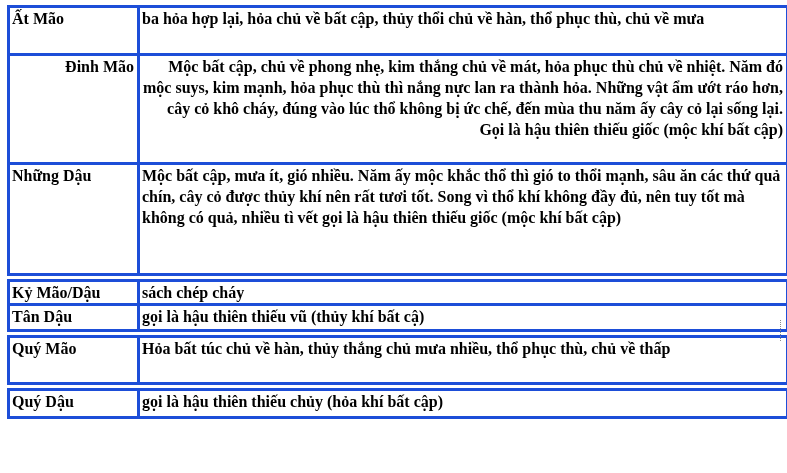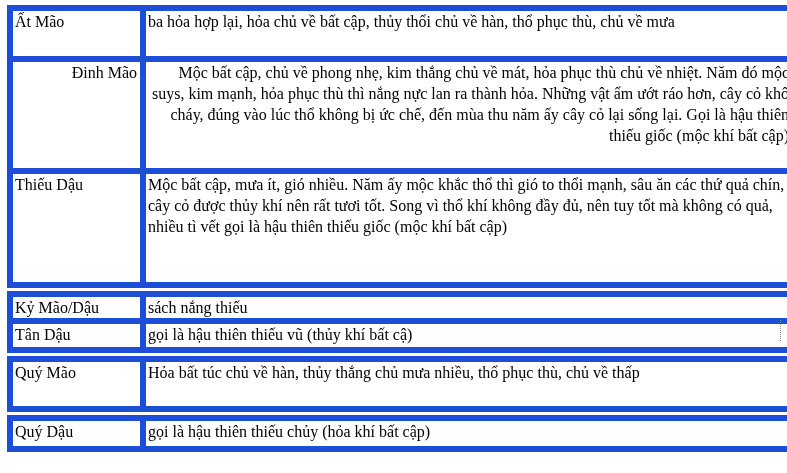--- a/index.html
+++ b/index.html
@@ -19,25 +19,26 @@
     position: relative;
     padding: 5px 0 0 7px;
   }
   table.year-table {
     border-collapse: collapse;
     table-layout: fixed;
     width: 773px;
     margin: 0 0 3px 0;
   }
   table.year-table td {
-    border: 6px solid #1d4ed8;
+    border: 3px solid #1d4ed8;
     vertical-align: top;
     padding: 0px 3px 0px 2px;
     line-height: 21px;
     overflow: hidden;
+    font-weight: bold;
   }
   td.term-cell { width: 122px; }
   td.desc-cell  { width: 641px; }
   
   .h45  td { height: 45px; }
   .h106 td { height: 106px; text-align: right; }
   .h108 td { height: 108px; }
   .h20  td { height: 20px; }
   .h21  td { height: 21px; }
   .h23  td { height: 23px; }
@@ -62,31 +63,31 @@
     <tbody>
       <tr class="h45">
         <td class="term-cell">Ất Mão</td>
         <td class="desc-cell">ba hỏa hợp lại, hỏa chủ về bất cập, thủy thổi chủ về hàn, thổ phục thù, chủ về mưa</td>
       </tr>
       <tr class="h106">
         <td class="term-cell">Đinh Mão</td>
         <td class="desc-cell">Mộc bất cập, chủ về phong nhẹ, kim thắng chủ về mát, hỏa phục thù chủ về nhiệt. Năm đó mộc suys, kim mạnh, hỏa phục thù thì nắng nực lan ra thành hỏa. Những vật ẩm ướt ráo hơn, cây cỏ khô cháy, đúng vào lúc thổ không bị ức chế, đến mùa thu năm ấy cây cỏ lại sống lại. Gọi là hậu thiên thiếu giốc (mộc khí bất cập)</td>
       </tr>
       <tr class="h108">
-        <td class="term-cell">Thiếu Dậu</td>
+        <td class="term-cell">Những Dậu</td>
         <td class="desc-cell">Mộc bất cập, mưa ít, gió nhiều. Năm ấy mộc khắc thổ thì gió to thổi mạnh, sâu ăn các thứ quả chín, cây cỏ được thủy khí nên rất tươi tốt. Song vì thổ khí không đầy đủ, nên tuy tốt mà không có quả, nhiều tì vết gọi là hậu thiên thiếu giốc (mộc khí bất cập)</td>
       </tr>
     </tbody>
   </table>
 
   <table class="year-table">
     <tbody>
       <tr class="h20">
         <td class="term-cell">Kỷ Mão/Dậu</td>
-        <td class="desc-cell">sách nắng thiếu</td>
+        <td class="desc-cell">sách chép cháy</td>
       </tr>
       <tr class="h23">
         <td class="term-cell">Tân Dậu</td>
         <td class="desc-cell">gọi là hậu thiên thiếu vũ (thủy khí bất cậ)</td>
       </tr>
     </tbody>
   </table>
 
   <table class="year-table">
     <tbody>

